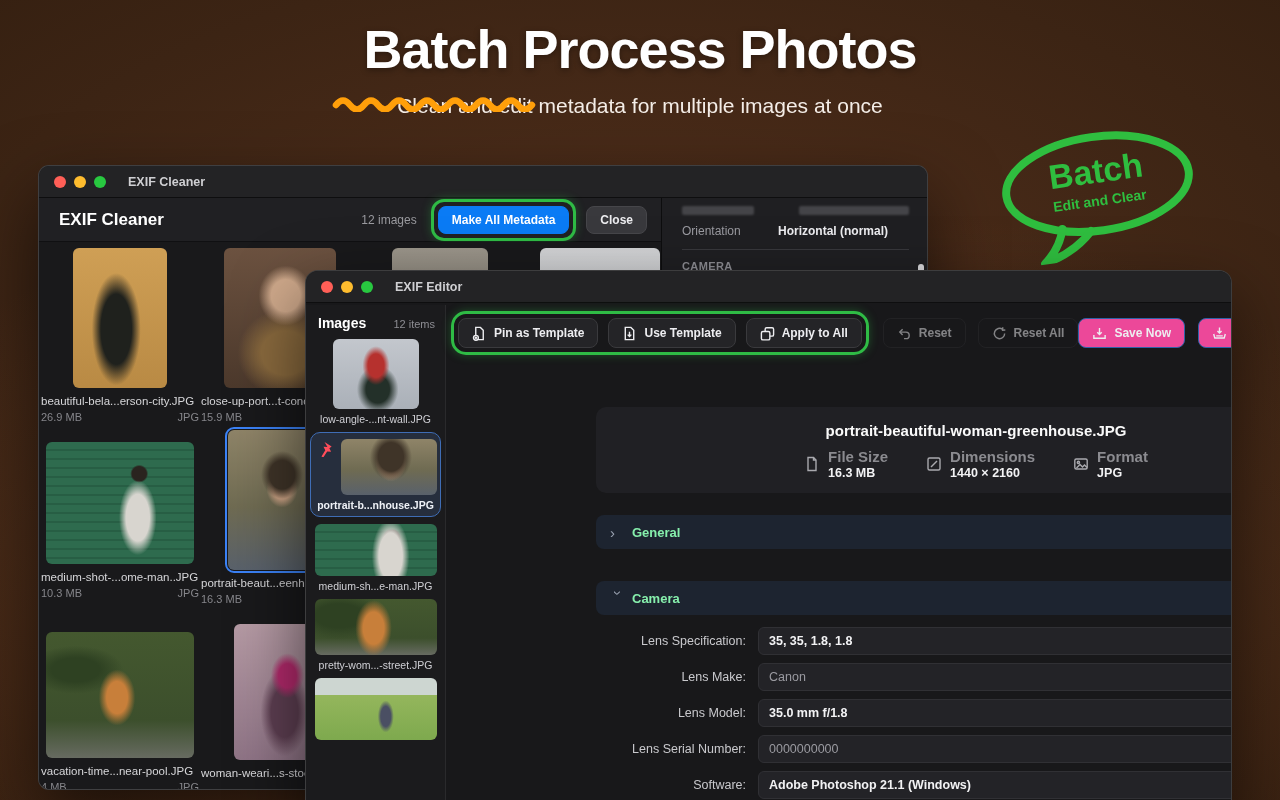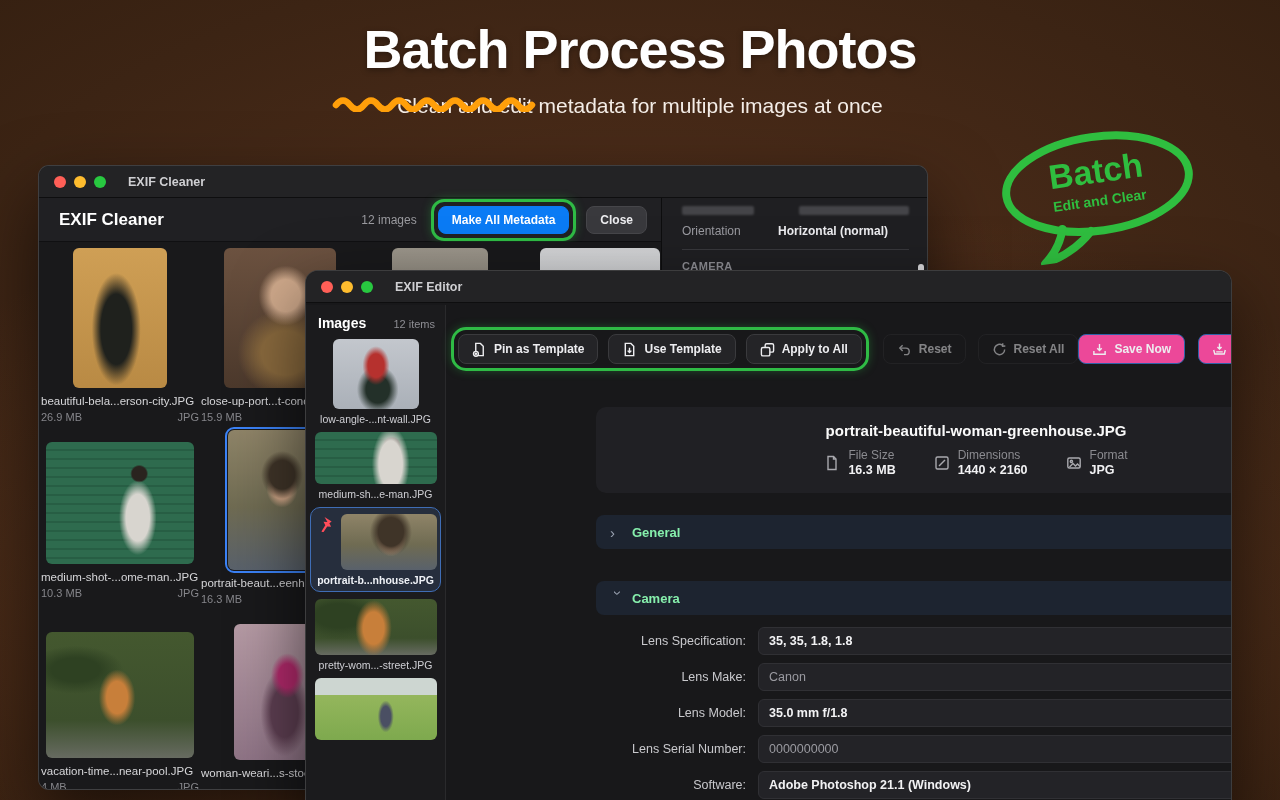--- a/index.html
+++ b/index.html
@@ -103,32 +103,32 @@
   .ed-side-head .t { font-size:14px; font-weight:700; color:#fff; }
   .ed-side-head .c { font-size:11px; color:#8d8d93; }
   .s-item { text-align:center; margin-bottom:7px; }
   .s-item .cap { margin-top:4px; font-size:10.5px; color:#cfcfd4; white-space:nowrap; }
   .s-sel { margin:0 4px 7px; background:#262e3d; border:1.5px solid #3f6db5; border-radius:10px;
            padding:6px 4px 5px; position:relative; }
   .s-sel .cap { font-weight:700; color:#eef1f6; }
   .pin { position:absolute; left:6px; top:8px; }
 
   .ed-main { position:absolute; left:140px; top:0; right:0; bottom:0; background:#18181a; }
-  .ed-toolbar { position:absolute; left:5px; top:22px; right:14px; display:flex; align-items:center; }
+  .ed-toolbar { position:absolute; left:5px; top:6px; right:14px; display:flex; align-items:center; }
   .ed-toolbar .ring { display:flex; gap:10px; border-radius:15px; }
   .btn.dim { opacity:.5; background:transparent; border-color:#2c2c2f; }
   .btn.blue-edge { background:#ec4899; border-color:#2e62a8; }
   .tb-reset-group { display:flex; gap:12px; margin-left:14px; }
   .tb-save-group { display:flex; gap:13px; margin-left:auto; }
 
   .filecard { position:absolute; left:150px; top:102px; width:760px; height:86px; background:#202024; border-radius:10px; }
   .filecard .fn { text-align:center; margin-top:15px; font-size:15px; font-weight:700; color:#fafafa; }
   .stats { display:flex; justify-content:center; gap:38px; margin-top:9px; }
   .stat { display:flex; align-items:center; gap:8px; color:#cfcfd2; }
-  .stat .lab { font-size:12px; font-weight:400; color:#8b8b90; }
+  .stat .lab { font-size:15px; font-weight:700; color:#8b8b90; }
   .stat .val { font-size:12.5px; font-weight:700; color:#f2f2f4; margin-top:1px; }
 
   .section { position:absolute; left:150px; width:760px; height:34px; background:#1d2430; border-radius:8px;
              display:flex; align-items:center; padding:0 12px 0 14px; }
   .section .chev { font-size:15px; color:#9aa2b1; width:16px; }
   .section .chev.down { display:inline-block; transform:rotate(90deg); }
   .section .lbl { font-size:13px; font-weight:700; color:#86efac; margin-left:6px; }
 
   .frow { position:absolute; left:150px; width:760px; display:flex; align-items:center; }
   .frow .flb { width:162px; text-align:right; padding-right:12px; font-size:12.5px; color:#c9c9cd; line-height:1.15; }
@@ -270,30 +270,30 @@
 
       <div class="ed-side">
         <div class="ed-side-head">
           <span class="t">Images</span>
           <span class="c">12 items</span>
         </div>
         <div class="s-item">
           <div class="thumb p-redtop" style="width:86px; height:70px;"></div>
           <div class="cap">low-angle-...nt-wall.JPG</div>
         </div>
-        <div class="s-item">
-          <div class="thumb p-greenman" style="width:122px; height:52px;"></div>
-          <div class="cap">medium-sh...e-man.JPG</div>
-        </div>
         <div class="s-item s-sel">
           <svg class="pin" width="16" height="16" viewBox="0 0 16 16">
             <path d="M9 1 L15 7 L12.4 8.2 L13.4 12 L9.6 11 L4.5 16 L3 14.5 L8 9.4 L7 5.6 L10.8 6.6 Z" fill="#ff4d5a" transform="rotate(-12 8 8)"></path>
           </svg>
           <div class="thumb p-ghouse" style="width:96px; height:56px; margin-left:26px;"></div>
           <div class="cap">portrait-b...nhouse.JPG</div>
+        </div>
+        <div class="s-item">
+          <div class="thumb p-greenman" style="width:122px; height:52px;"></div>
+          <div class="cap">medium-sh...e-man.JPG</div>
         </div>
         <div class="s-item">
           <div class="thumb p-vacation" style="width:122px; height:56px;"></div>
           <div class="cap">pretty-wom...-street.JPG</div>
         </div>
         <div class="s-item">
           <div class="thumb p-field" style="width:122px; height:62px;"></div>
         </div>
       </div>
 

